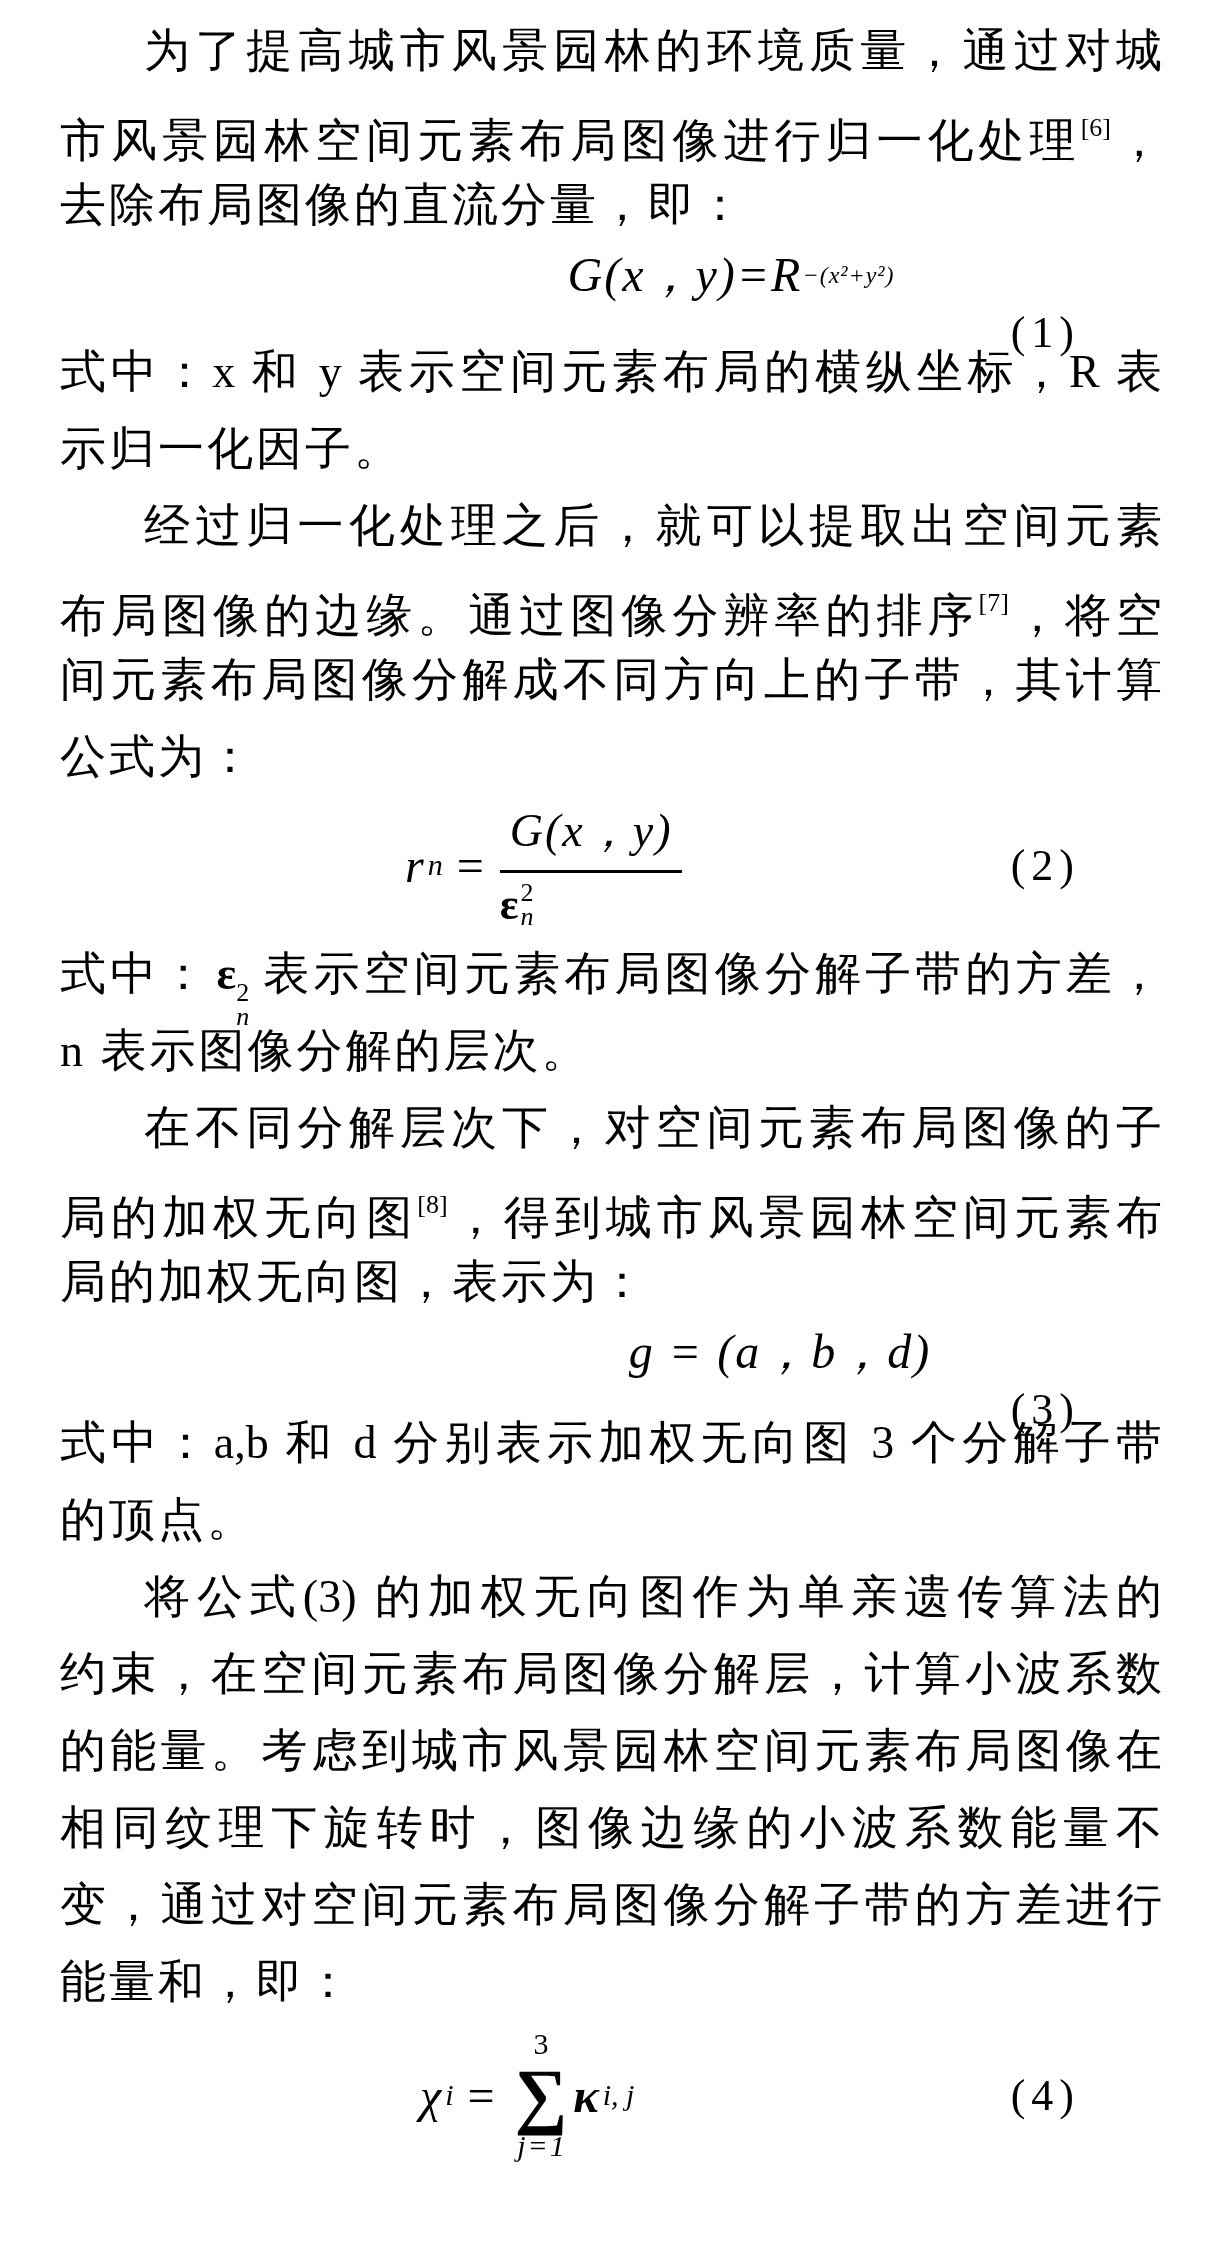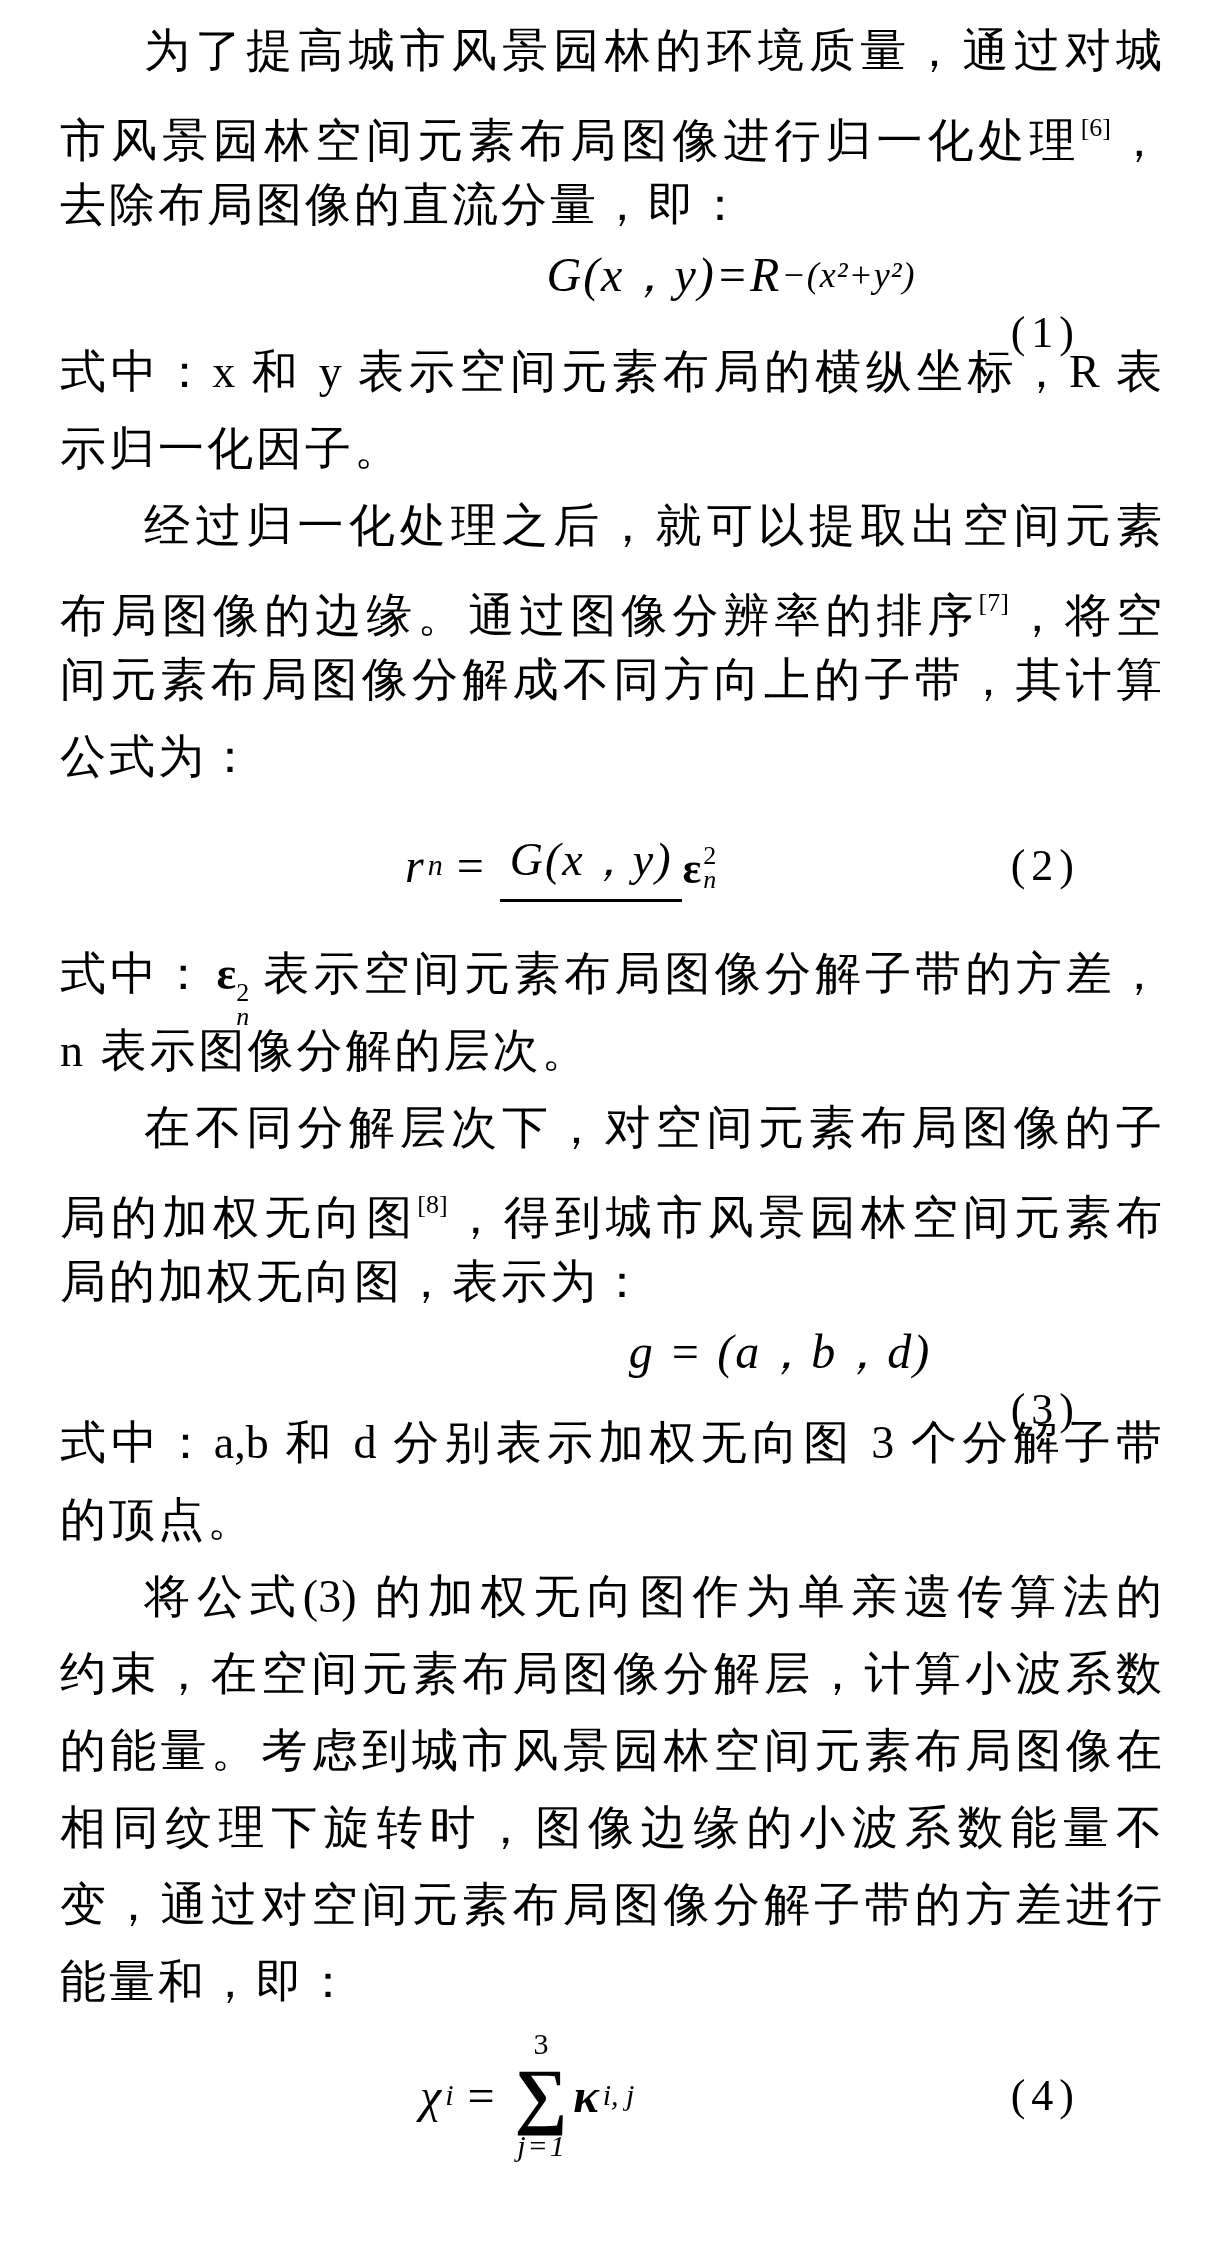--- a/index.html
+++ b/index.html
@@ -37,25 +37,25 @@
   }
   .frow .f-num{
     margin-left:auto;margin-right:82px;
     font-style:normal;font-size:44px;letter-spacing:6px;
   }
   .f1{height:90px;flex-direction:column;}  .f1 .f-content{margin-left:240px;}
   .f2{height:140px;} .f2 .f-content{margin-left:345px;}
   .f3{height:84px;flex-direction:column;}  .f3 .f-content{margin-left:338px;}
   .f4{height:150px;} .f4 .f-content{margin-left:360px;}
   .f-content{display:inline-flex;align-items:center;}
-  .fsup{font-size:36px;vertical-align:24px;letter-spacing:1px;}
+  .fsup{font-size:24px;vertical-align:24px;letter-spacing:1px;}
   .fsub{font-size:30px;vertical-align:-16px;font-style:italic;letter-spacing:0;margin-left:2px;}
   .eqs{margin:0 14px;font-style:normal;}
   
-  .frac{display:inline-flex;flex-direction:row;align-items:center;vertical-align:middle;}
+  .frac{display:inline-flex;flex-direction:column;align-items:flex-start;vertical-align:middle;}
   .frac .num{display:block;padding:0 10px 8px 10px;border-bottom:3px solid #000;font-size:46px;}
   .frac .den{display:flex;align-items:center;padding-top:6px;font-size:44px;}
   
   .sum{display:inline-flex;flex-direction:column;align-items:center;line-height:1;margin:0 4px;}
   .sum .top{font-size:30px;font-style:normal;line-height:30px;}
   .sum .sig{font-size:74px;font-weight:bold;font-style:normal;line-height:72px;}
   .sum .bot{font-size:30px;font-style:italic;line-height:30px;}
   .kappa{font-weight:bold;}
 </style>
 </head>

